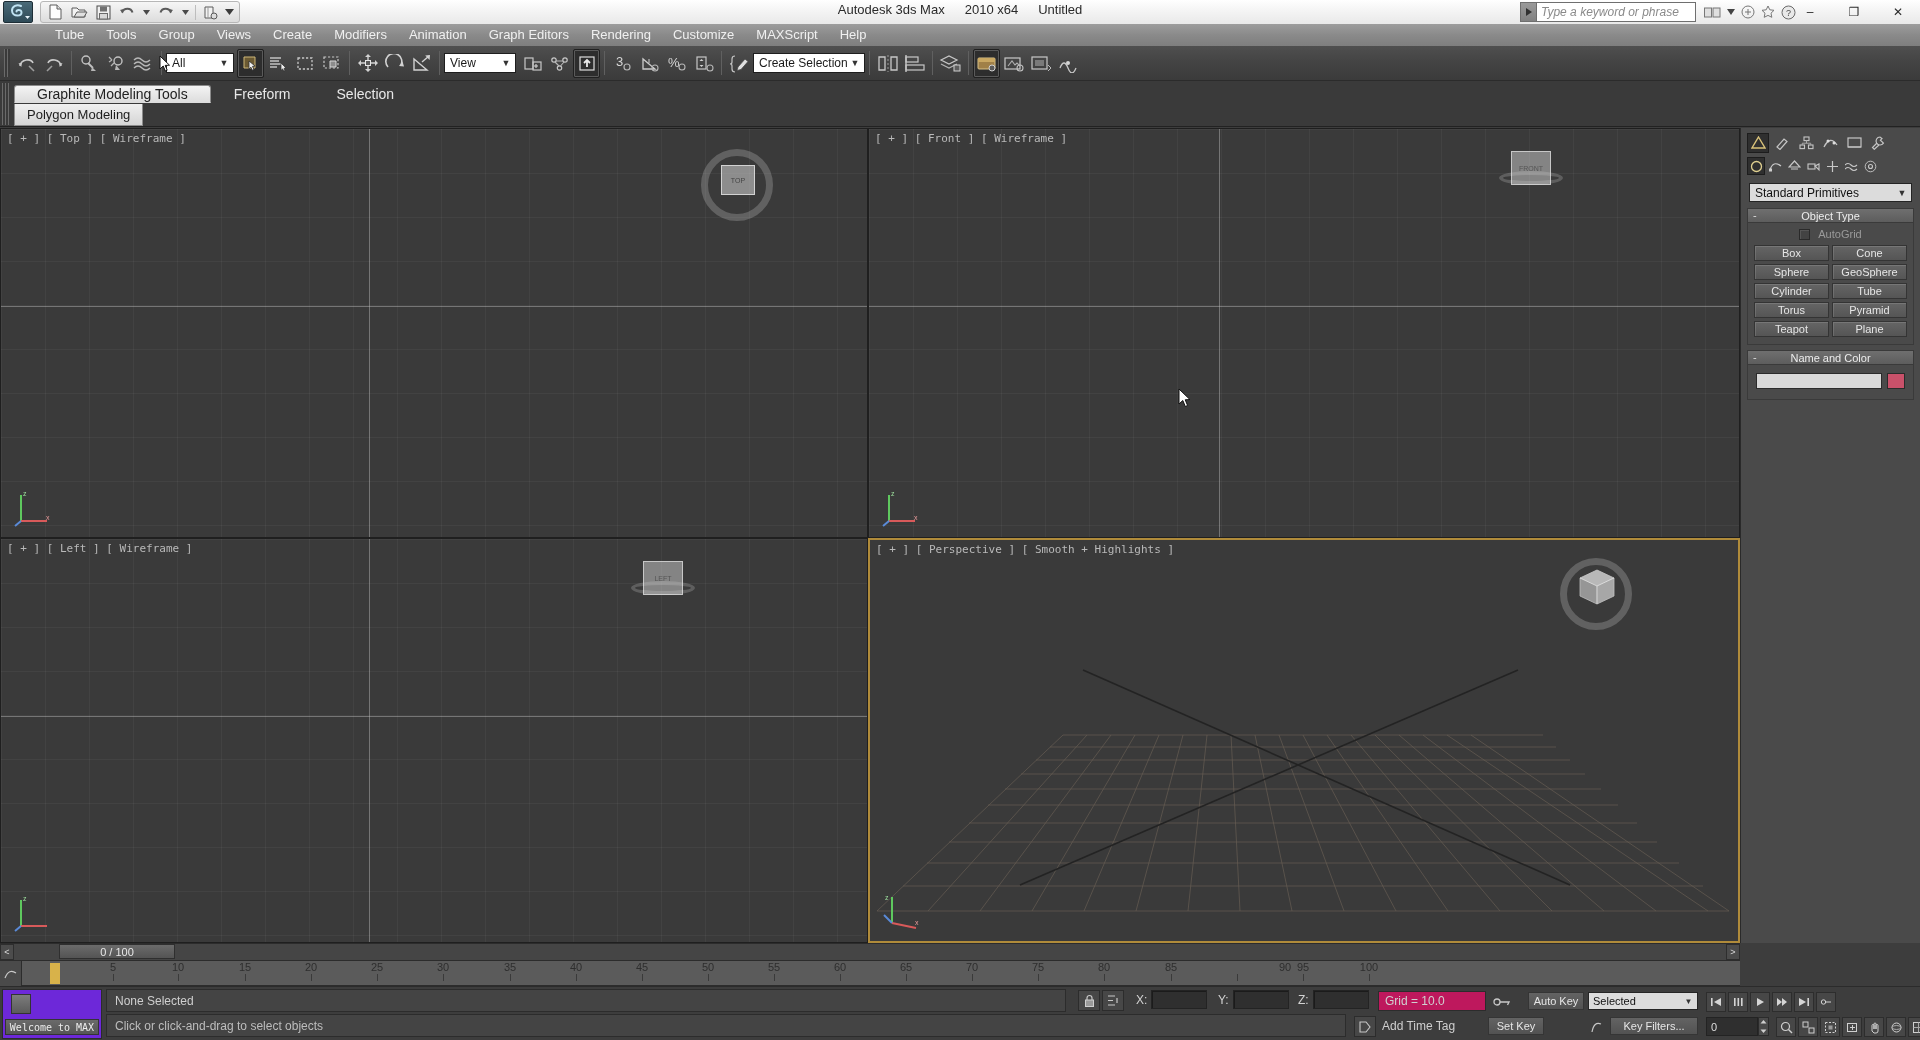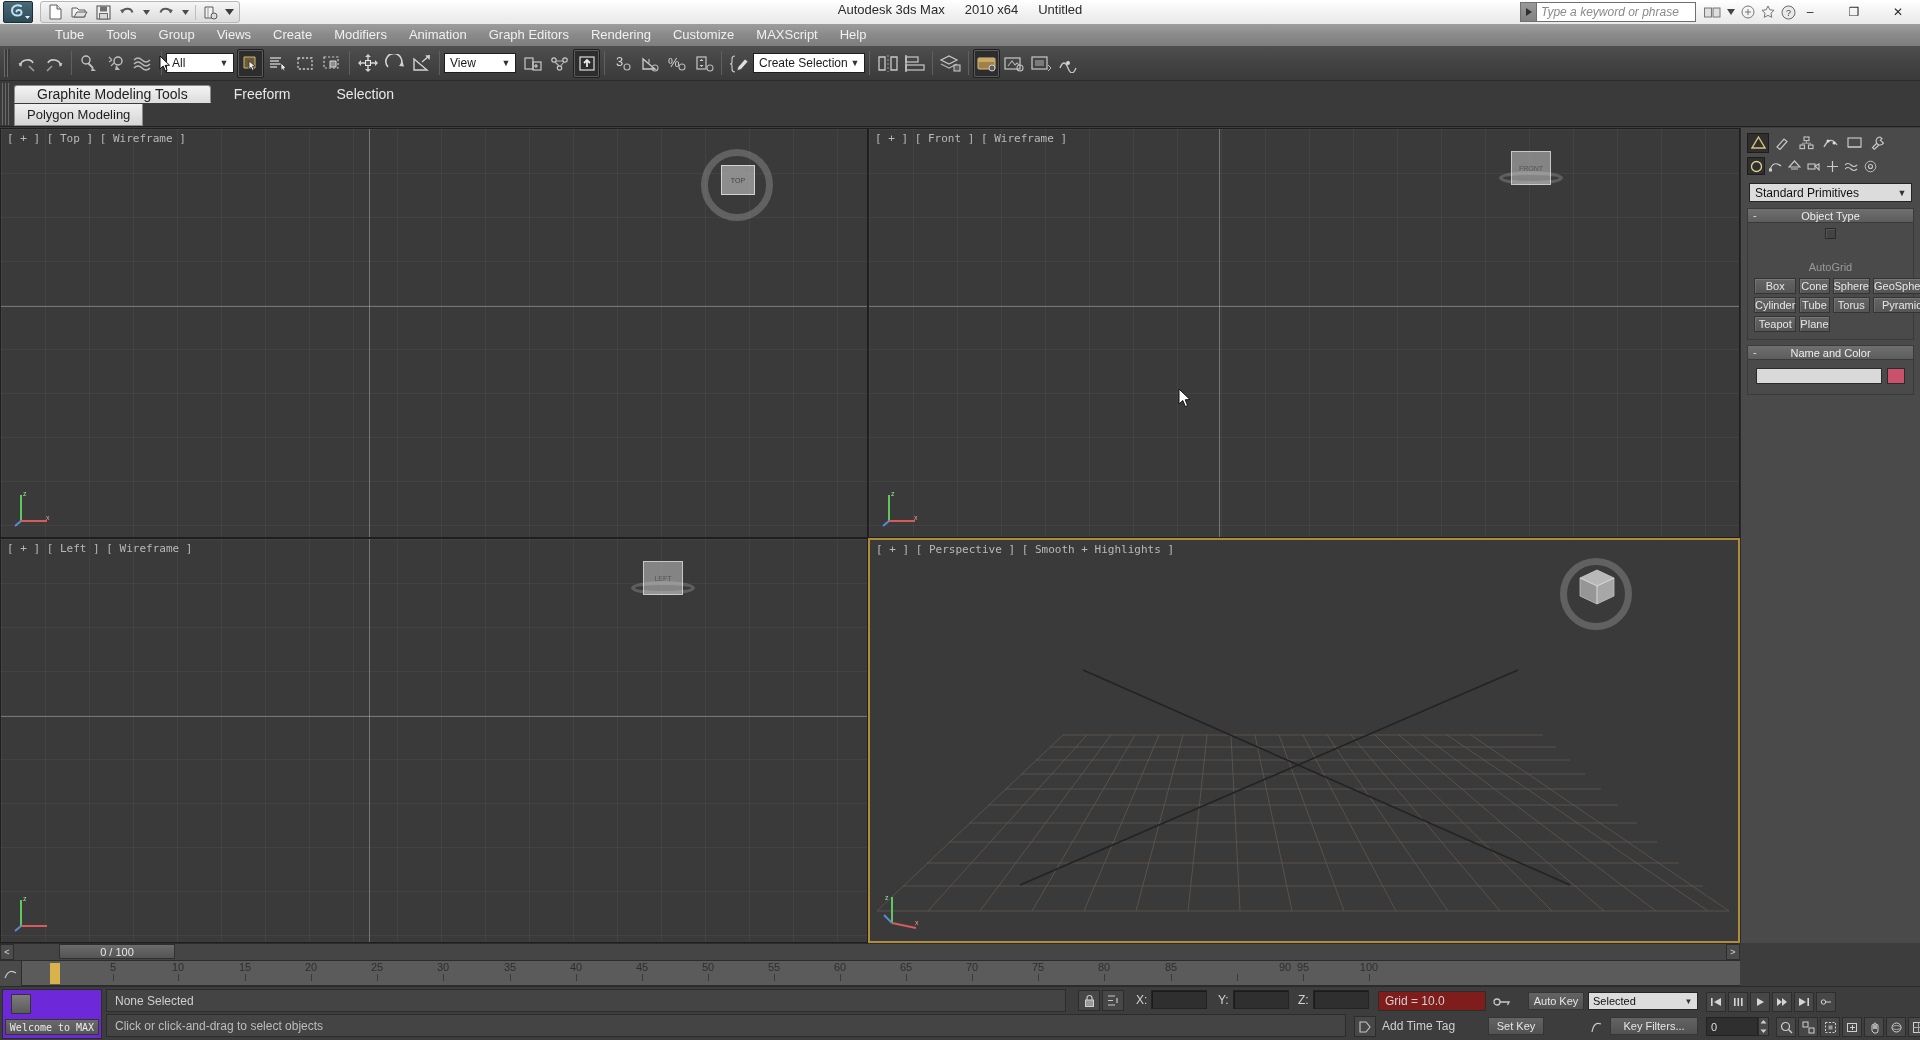--- a/index.html
+++ b/index.html
@@ -117,25 +117,25 @@
     border:1px solid transparent; }
   .cmdicon2.on{ background:#2f2f2f; border:1px solid #1d1d1d; }
   .panelcombo{ margin:3px 8px 6px 8px; height:19px; background:#dcdcdc; color:#101010;
     border:1px solid #242424; display:flex; align-items:center; padding:0 2px 0 5px; font-size:12px; }
   .rollout{ margin:0 6px 5px 6px; }
   .rolltitle{ height:15px; background:linear-gradient(#6f6f6f,#5d5d5d);
     border:1px solid #3a3a3a; display:flex; align-items:center; justify-content:center;
     position:relative; font-size:11px; color:#ededed; }
   .rolltitle .minus{ position:absolute; left:5px; top:0px; font-size:11px; color:#ddd; }
   .rollbody{ background:#4a4a4a; border:1px solid #3a3a3a; border-top:none; padding:5px 6px 7px 6px; }
-  .chkrow{ display:flex; align-items:center; gap:22px; justify-content:center; margin-bottom:5px;flex-direction:column; }
+  .chkrow{ display:flex; align-items:center; gap:8px; justify-content:center; margin-bottom:5px; }
   .chk{ width:11px;height:11px; background:#434343; border:1px solid #2a2a2a;
     box-shadow:inset 1px 1px 0 #565656; }
   .chklbl{ font-size:11px; color:#9a9a9a; }
-  .btngrid{ display:grid; grid-template-columns:1fr 1fr 1fr 1fr; gap:3px; }
+  .btngrid{ display:grid; grid-template-columns:1fr 1fr; gap:3px; }
   .pbtn{ height:16px; background:linear-gradient(#656565,#555555);
     border:1px solid #343434; box-shadow:inset 1px 1px 0 rgba(255,255,255,.12);
     display:flex; align-items:center; justify-content:center; font-size:11px; color:#e6e6e6; }
   .namerow{ display:flex; align-items:center; gap:5px; padding:3px 2px; }
   .namefield{ flex:1; height:16px; background:#d9d9d9; border:1px solid #2b2b2b; }
   .colorswatch{ width:18px;height:16px; background:#c9516a; border:1px solid #2b2b2b; }
 
   
   .trackarea{ position:absolute; left:0; top:943px; width:1740px; height:43px; background:#3d3d3d; }
   .timeslider-row{ position:absolute; left:0; top:0; width:1740px; height:18px;
@@ -172,21 +172,21 @@
   .promptline{ position:absolute; left:106px; top:27px; width:1240px; height:23px;
     background:#444; border:1px solid #2c2c2c; display:flex; align-items:center;
     padding-left:8px; font-size:12px; color:#bdbdbd; }
   .lockbtn{ position:absolute; top:3px; width:22px; height:21px; background:#474747;
     border:1px solid #2c2c2c; display:flex;align-items:center;justify-content:center; }
   .coordgrp{ position:absolute; top:3px; display:flex; align-items:center; gap:3px; }
   .coordlbl{ font-size:12px; color:#d2d2d2; width:12px; }
   .coordfield{ width:56px; height:19px; background:#2f2f2f; border:1px solid #232323;
     box-shadow:inset 1px 1px 0 #1b1b1b; }
   .gridinfo{ position:absolute; left:1140px; top:3px; width:120px; height:20px;
-    background:#7f1d1d; border:1px solid #2c2c2c; display:flex; align-items:center;
+    background:#be185d; border:1px solid #2c2c2c; display:flex; align-items:center;
     padding-left:6px; font-size:12px; color:#d0d0d0; }
   .autokey{ position:absolute; right:0; top:1px; width:60px; height:18px;
     background:linear-gradient(#636363,#525252); border:1px solid #353535;
     display:flex;align-items:center;justify-content:center; font-size:11px; color:#e6e6e6; }
   .setkey{ position:absolute; right:0; top:23px; width:60px; height:18px;
     background:linear-gradient(#636363,#525252); border:1px solid #353535;
     display:flex;align-items:center;justify-content:center; font-size:11px; color:#e6e6e6; }
   .selfilter{ position:absolute; left:1282px; top:2px; width:104px; height:18px;
     background:#dcdcdc; color:#111; border:1px solid #252525;
     display:flex; align-items:center; padding:0 2px 0 4px; font-size:11px; }

